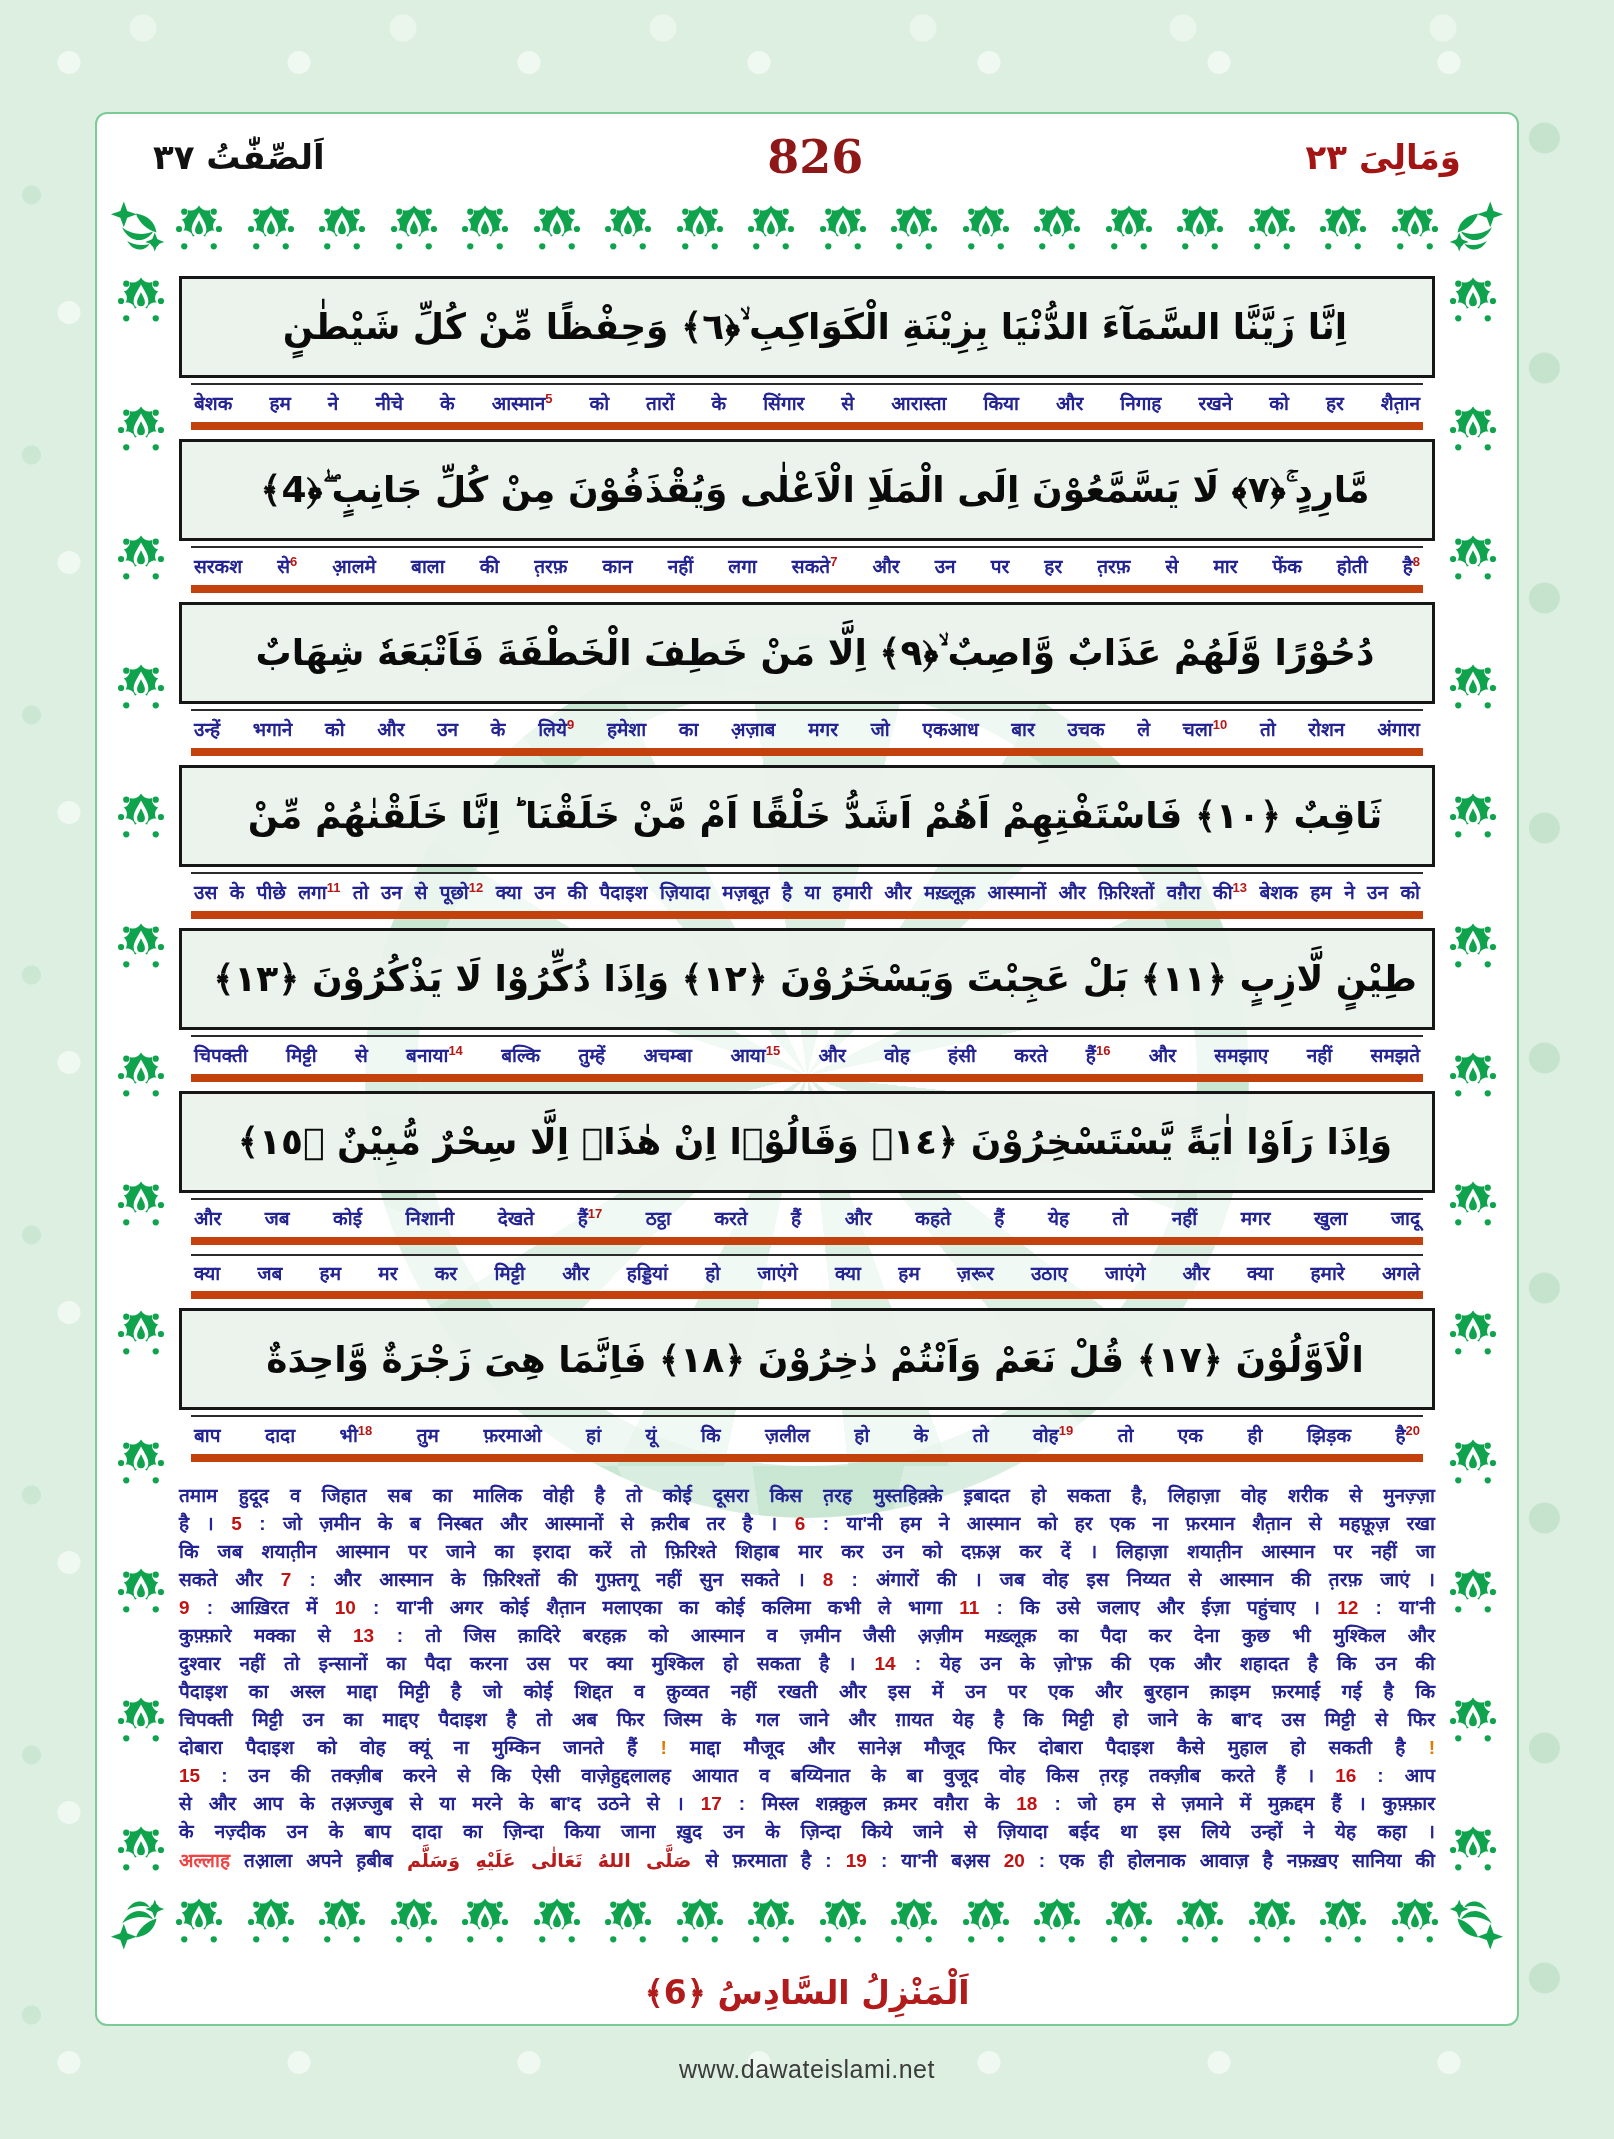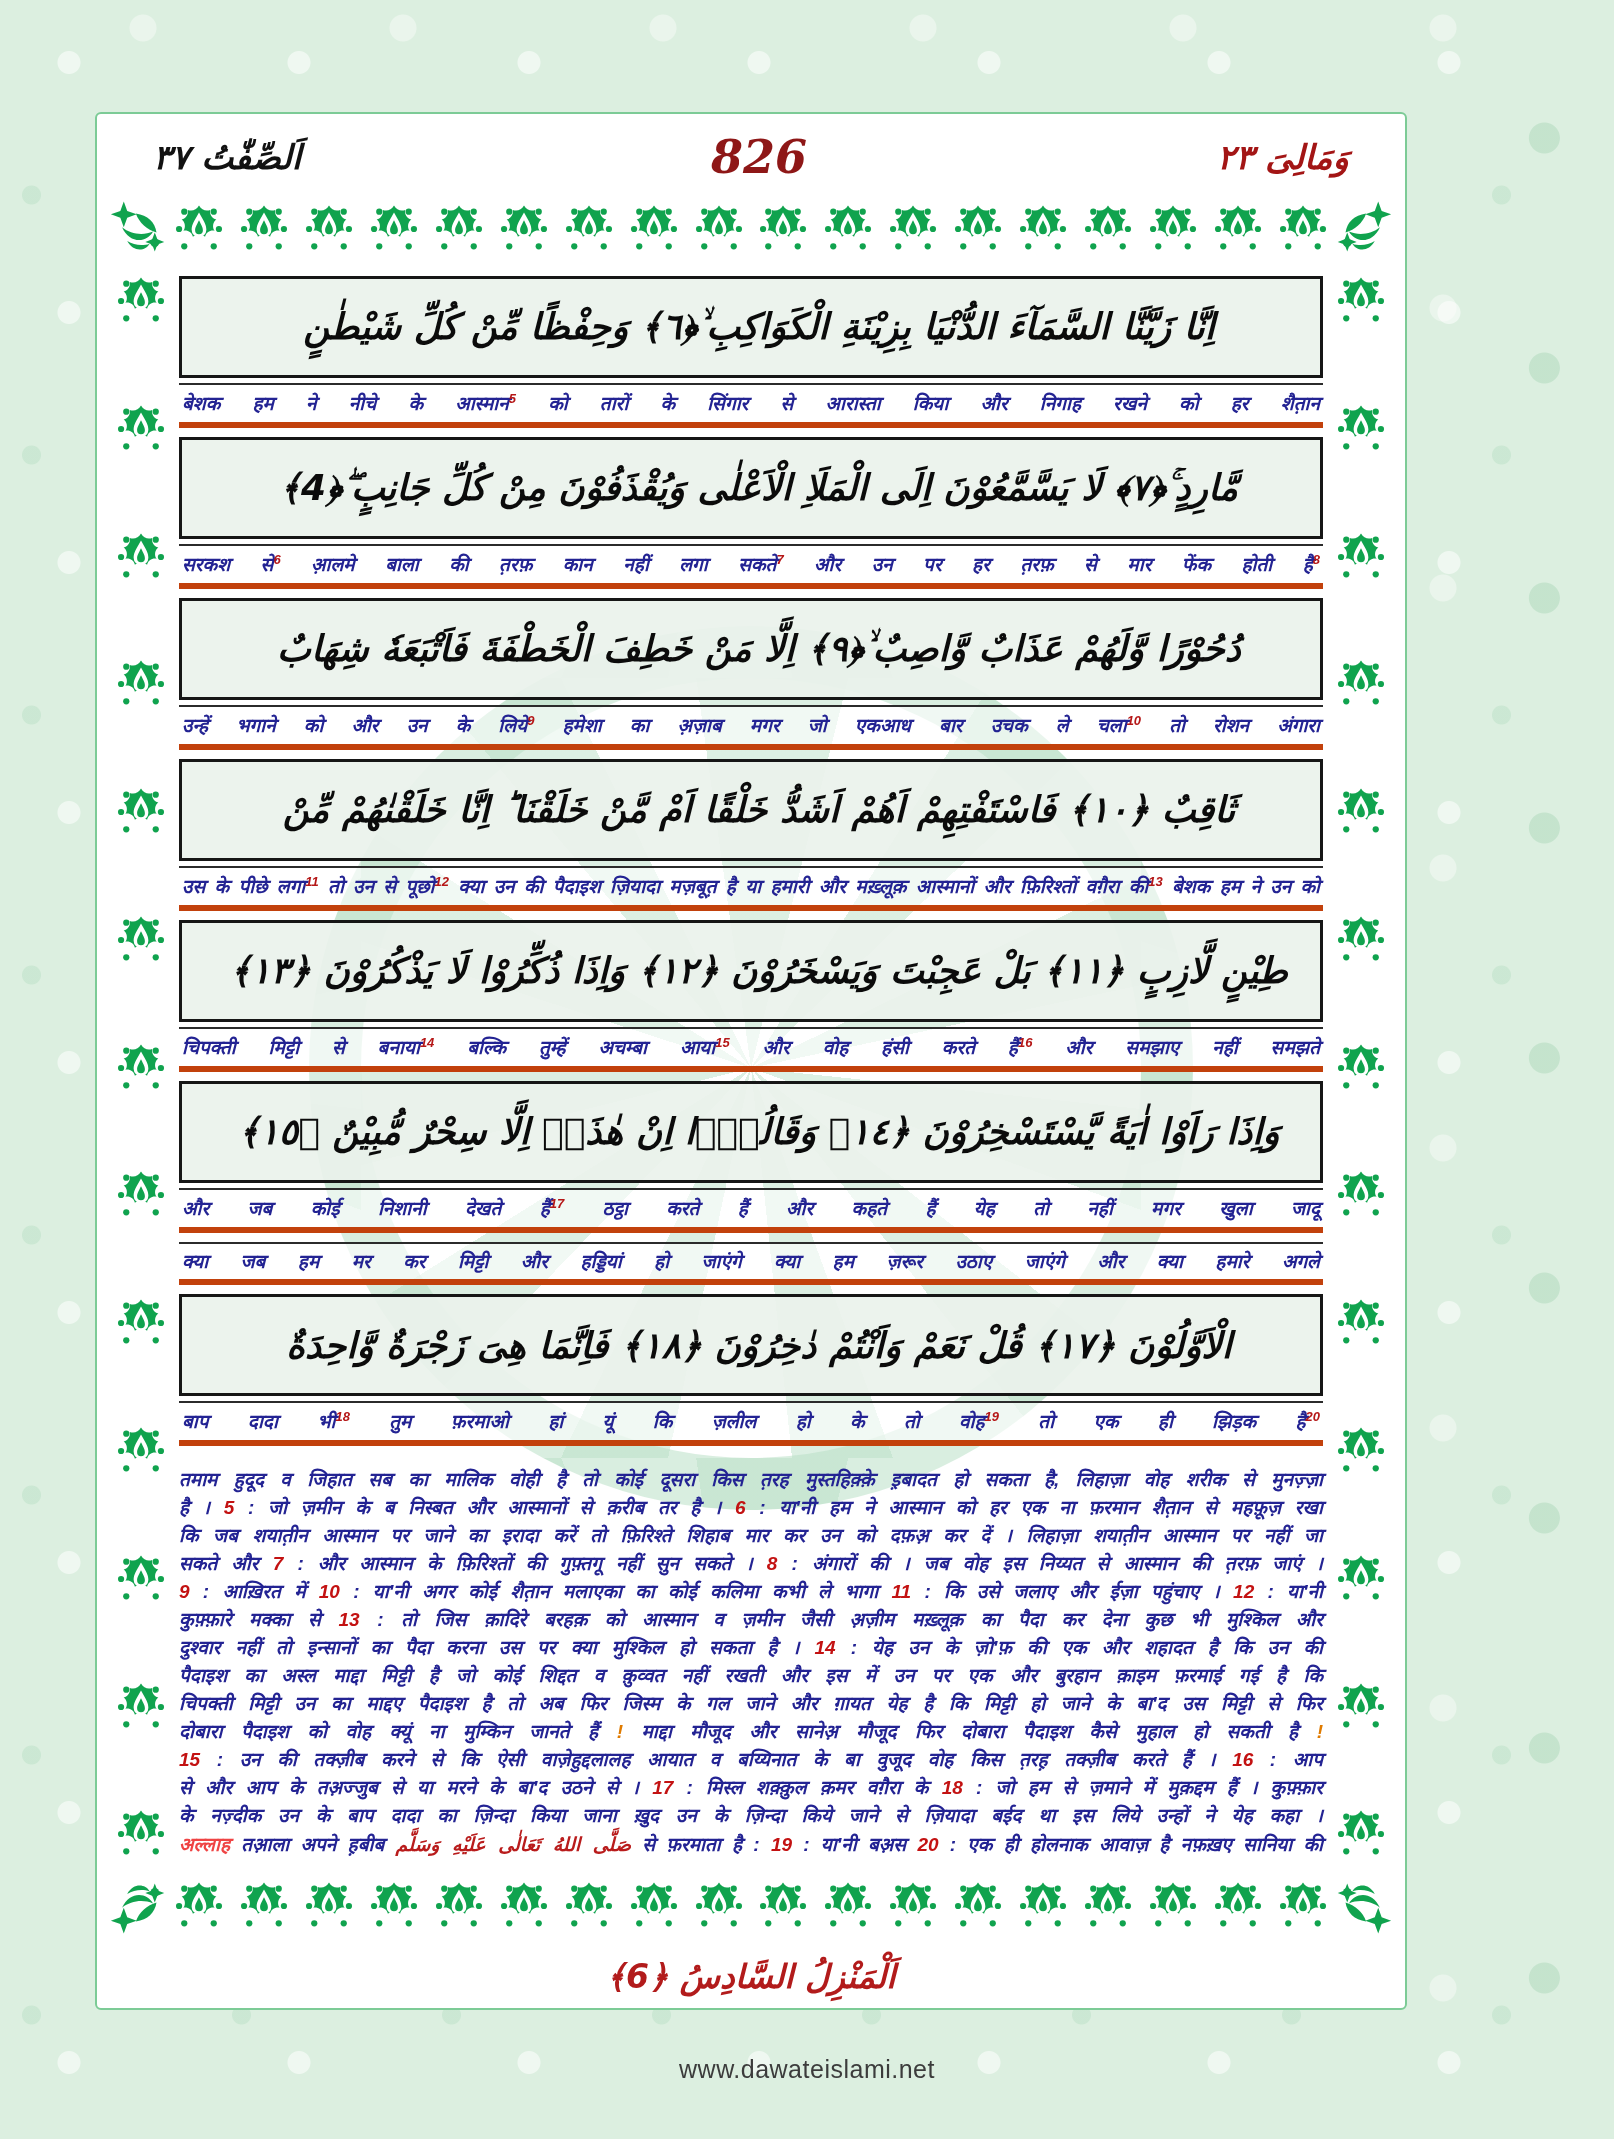--- a/index.html
+++ b/index.html
@@ -10,27 +10,26 @@
     font-family:"Liberation Sans","DejaVu Sans",sans-serif;
     background-color:#dcefe0;
     background-image:
       radial-gradient(circle at 30% 25%, rgba(255,255,255,.55) 0 11px, transparent 12px),
       radial-gradient(circle at 72% 60%, rgba(168,214,182,.45) 0 15px, transparent 16px),
       radial-gradient(circle at 15% 75%, rgba(186,224,198,.5) 0 9px, transparent 10px),
       radial-gradient(circle at 55% 10%, rgba(255,255,255,.4) 0 13px, transparent 14px);
     background-size:230px 250px,270px 230px,210px 260px,260px 280px;
   }
   .page-card{
-    position:absolute;left:95px;top:112px;width:1312px;
+    position:absolute;left:95px;top:112px;width:1424px;
     background:#ffffff;
     border:2px solid #7ccb96;
-    border-radius:6px;
+    border-radius:12px;
     padding:6px 12px 10px;
     box-sizing:border-box;
-    font-style:italic;
   }
   
   .header{display:flex;justify-content:space-between;align-items:center;padding:10px 44px 0;}
   .h-surah{font-family:"DejaVu Sans",sans-serif;font-weight:bold;font-size:34px;color:#121212;direction:rtl;}
   .h-page{font-family:"DejaVu Serif",serif;font-weight:bold;font-size:46px;color:#8e1717;}
   .h-juz{font-family:"DejaVu Sans",sans-serif;font-weight:bold;font-size:34px;color:#a31515;direction:rtl;}
   
   .frame{display:grid;grid-template-columns:64px 1fr 64px;grid-template-rows:86px auto 86px;margin-top:2px;}
   .band{overflow:hidden;}
   .band-h{display:flex;justify-content:space-between;align-items:center;}
@@ -65,22 +64,22 @@
     background:rgba(234,242,236,.92);
     height:96px;display:flex;align-items:center;justify-content:center;
     overflow:hidden;
   }
   .arabic-text{
     font-family:"DejaVu Sans",sans-serif;font-weight:bold;
     font-size:36px;color:#0b0b0b;direction:rtl;white-space:nowrap;
     width:100%;text-align:center;line-height:1.15;padding-left:16px;
   }
   .trans-strip{
-    border-top:2px solid #2b2b2b;border-bottom:6px solid #c2410c;
-    margin:5px 0 9px;padding:5px 3px;background:rgba(255,255,255,.6);
+    border-top:2px solid #2b2b2b;border-bottom:8px solid #c2410c;
+    margin:5px 12px 9px;padding:5px 3px;background:rgba(255,255,255,.6);
   }
   .trans-text{
     font-size:19px;font-weight:600;color:#232393;
     text-align:justify;text-align-last:justify;line-height:1.35;
   }
   sup.fn{color:#b51717;font-weight:bold;font-size:13px;}
   
   .commentary{position:relative;z-index:1;margin-top:20px;}
   .com-line{
     font-size:19px;font-weight:600;color:#232393;line-height:28px;

